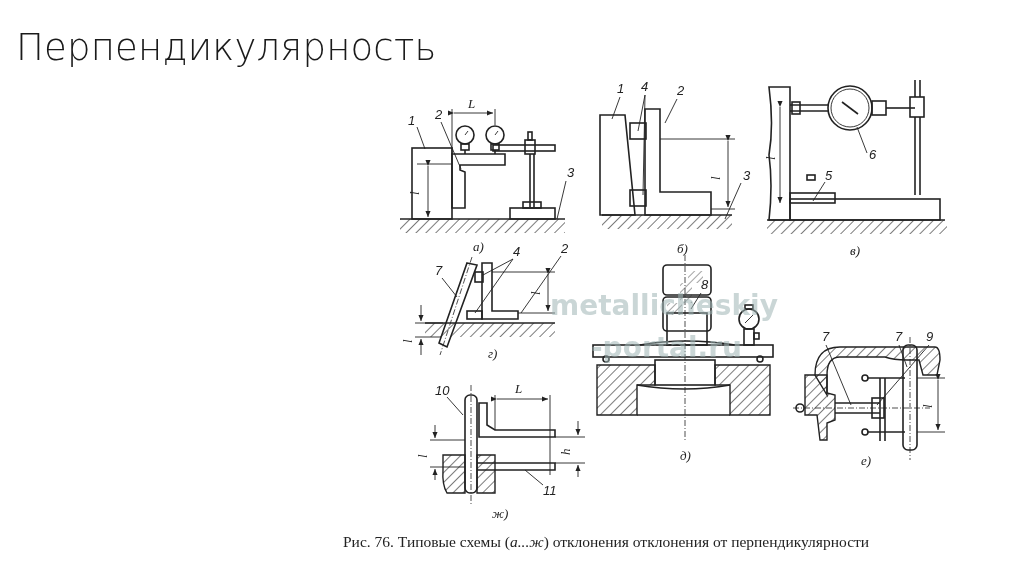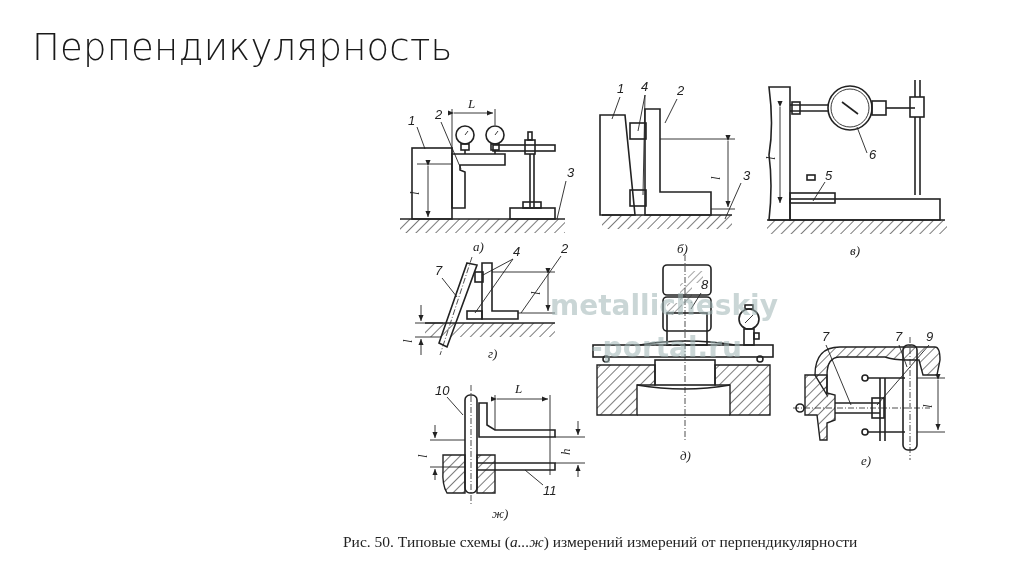--- a/index.html
+++ b/index.html
@@ -1,17 +1,17 @@
 <!DOCTYPE html>
 <html><head>
 <meta charset="utf-8">
 <style>
   html, body { margin:0; padding:0; background:#ffffff; }
   body { width:1024px; height:574px; position:relative; overflow:hidden; font-family:"Liberation Sans", sans-serif; }
-  .slide-title { position:absolute; left:16px; top:26px; font-family:"DejaVu Sans", sans-serif; font-weight:300; font-size:37px; color:#1a1a1a; letter-spacing:0.2px; white-space:nowrap;margin-left:16px; }
+  .slide-title { position:absolute; left:16px; top:26px; font-family:"DejaVu Sans", sans-serif; font-weight:300; font-size:37px; color:#1a1a1a; letter-spacing:0.2px; white-space:nowrap; }
   .figure { position:absolute; left:395px; top:75px; width:600px; height:450px; }
   .figure svg { width:100%; height:100%; }
   .caption { position:absolute; left:343px; top:533px; font-family:"Liberation Serif", serif; font-size:15.5px; color:#222; white-space:nowrap; }
   .caption i { }
   .lbl { font-family:"Liberation Serif", serif; font-style:italic; font-size:13px; fill:#222; }
   .num { font-family:"Liberation Sans", sans-serif; font-style:italic; font-size:13px; fill:#222; }
   .wm { font-family:"DejaVu Sans", sans-serif; font-weight:bold; font-size:28px; fill:#9fb5b5; opacity:0.55; }
   .ln { stroke:#222; stroke-width:1.6; fill:none; }
   .thin { stroke:#222; stroke-width:0.9; fill:none; }
   .dash { stroke:#222; stroke-width:0.8; fill:none; stroke-dasharray:6 2 1 2; }
@@ -232,13 +232,13 @@
       <line class="thin" x1="52" y1="322" x2="68" y2="340"></line>
       <line class="thin" x1="148" y1="410" x2="130" y2="395"></line>
       <text class="lbl" x="97" y="443">ж)</text>
     </g>
 
     <text class="wm" x="155" y="240">metallicheskiy</text>
     <text class="wm" x="196" y="282">-portal.ru</text>
   </svg>
 </div>
 
-<div class="caption"><span>Рис. 50. Типовые схемы (</span><i>а...ж</i><span>) измерений измерений от перпендикулярности</span></div>
+<div class="caption"><span>Рис. 76. Типовые схемы (</span><i>а...ж</i><span>) отклонения отклонения от перпендикулярности</span></div>
 
 </body></html>

